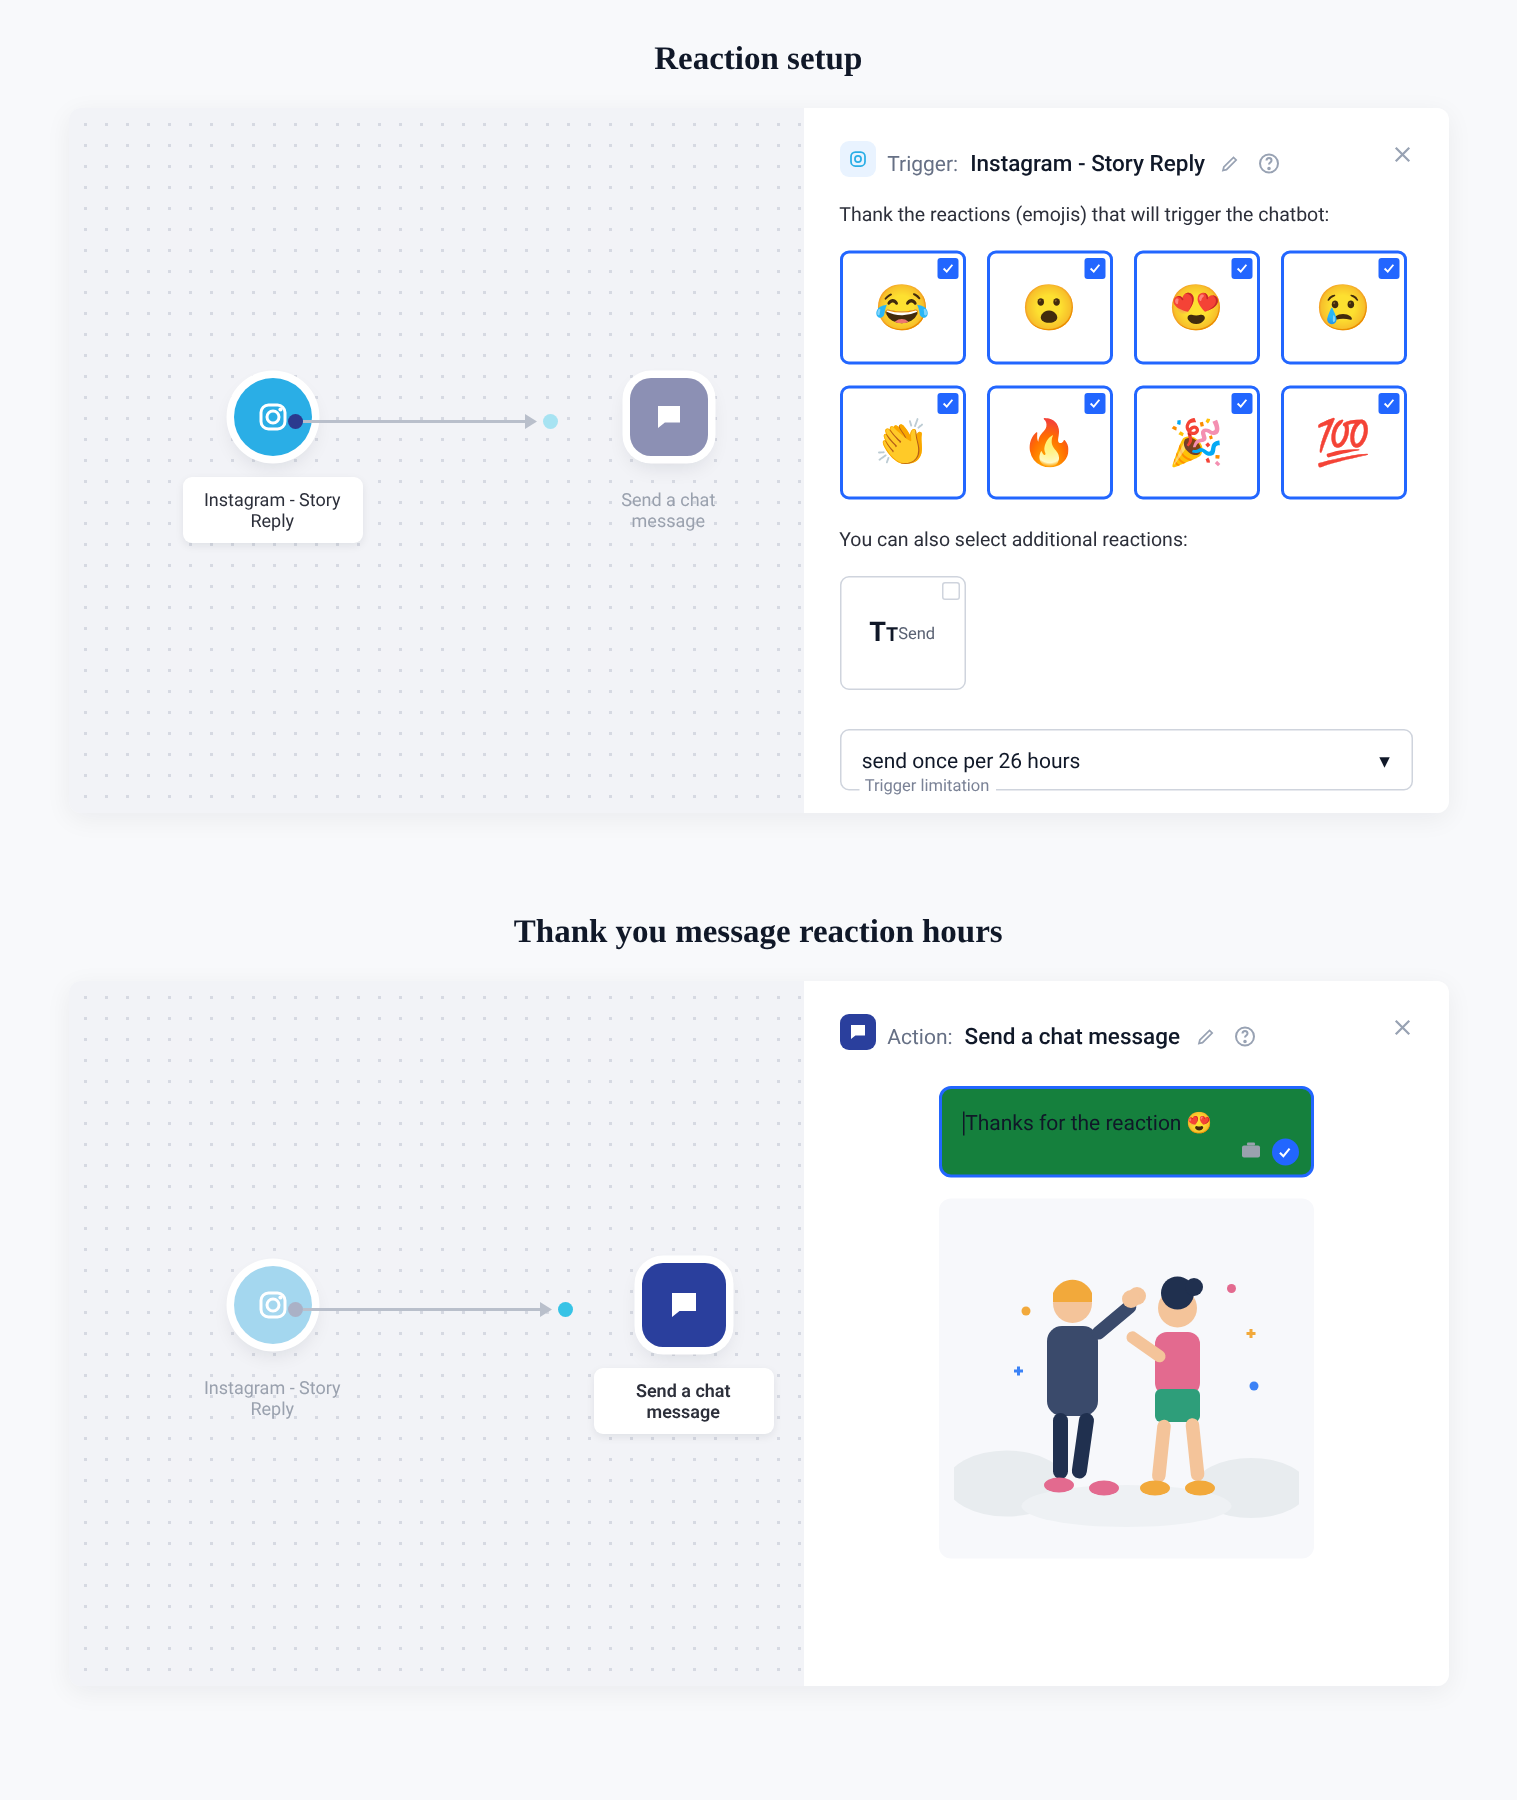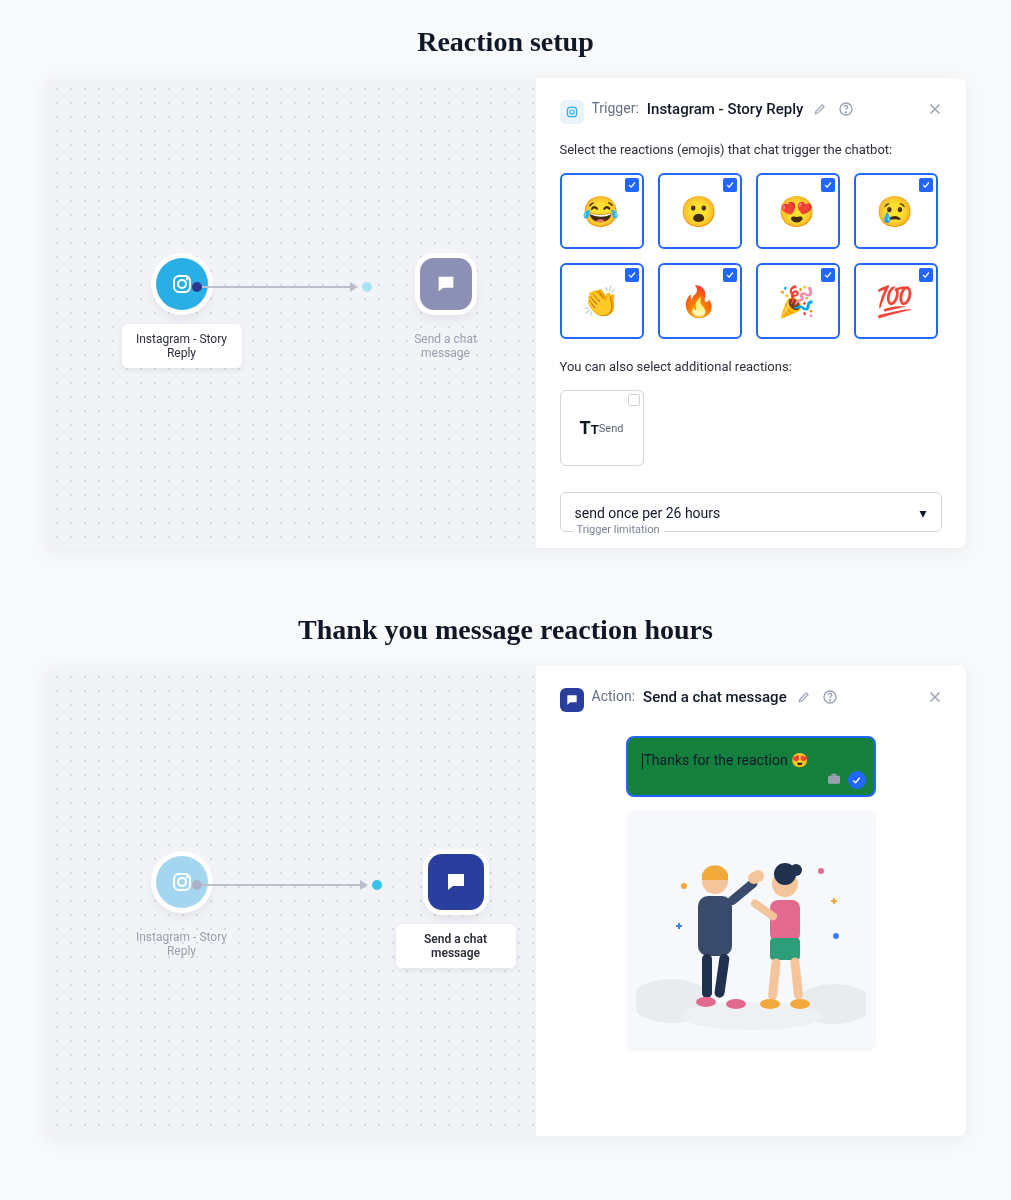--- a/index.html
+++ b/index.html
@@ -1,21 +1,21 @@
 <!DOCTYPE html>
 <html><head>
 <meta charset="utf-8">
 <style>
   * { box-sizing: border-box; margin: 0; padding: 0; }
   body { font-family: -apple-system, BlinkMacSystemFont, "Segoe UI", Roboto, sans-serif; background: #f8f9fb; width: 1011px; }
-  .section-title { font-family: Georgia, "Times New Roman", serif; font-size: 28px; font-weight: 700; color: #101828; text-align: center; padding: 26px 0 20px; }
+  .section-title { font-family: Georgia, "Times New Roman", serif; font-size: 22px; font-weight: 700; color: #101828; text-align: center; padding: 26px 0 20px; }
   .board { display: flex; width: 920px; margin: 0 auto 40px; border-radius: 8px; overflow: hidden; box-shadow: 0 4px 18px rgba(16,24,40,0.06); }
   .canvas { flex: 1; background: #f2f3f7; background-image: radial-gradient(#d6d9e2 1px, transparent 1px); background-size: 14px 14px; background-position: 4px 4px; position: relative; min-height: 470px; }
   .panel { width: 430px; background: #fff; padding: 22px 24px 10px; position: relative; }
-  .panel-head { display: flex; align-items: flex-start; gap: 8px; margin-bottom: 18px; }
+  .panel-head { display: flex; align-items: flex-end; gap: 8px; margin-bottom: 18px; }
   .panel-head .title-label { color: #667085; font-size: 14px; }
   .panel-head .title-text { color: #101828; font-size: 15px; font-weight: 500; }
   .panel-head .spacer { flex: 1; }
   .icon-btn { width: 18px; height: 18px; color: #98a2b3; cursor: pointer; display:flex; align-items:center; justify-content:center; }
   .close-btn { width: 18px; height: 18px; color: #98a2b3; cursor: pointer; position: absolute; top: 22px; right: 22px; }
   .panel-desc { font-size: 13px; color: #2c2f3a; margin-bottom: 16px; }
   .emoji-grid { display: grid; grid-template-columns: repeat(4, 84px); gap: 14px; margin-bottom: 20px; }
   .emoji-card { width: 84px; height: 76px; border: 2px solid #2266ff; border-radius: 6px; display:flex; align-items:center; justify-content:center; font-size: 30px; position: relative; cursor:pointer; }
   .check { position:absolute; top:3px; right:3px; width:14px; height:14px; background:#2266ff; border-radius:2px; display:flex; align-items:center; justify-content:center; }
   .check svg { width:10px; height:10px; color:#fff; }
@@ -113,21 +113,21 @@
       <span class="icon-btn">
         <svg viewBox="0 0 24 24" width="16" height="16" fill="none" stroke="currentColor" stroke-width="2">
             <circle cx="12" cy="12" r="9"></circle>
             <path d="M9.5 9a2.5 2.5 0 115 0c0 2-2.5 2-2.5 4"></path>
             <circle cx="12" cy="17" r="0.8" fill="currentColor"></circle>
           </svg>
       </span>
       <span class="spacer"></span>
     </div>
 
-    <div class="panel-desc">Select the reactions (emojis) that chat trigger the chatbot:</div>
+    <div class="panel-desc">Thank the reactions (emojis) that will trigger the chatbot:</div>
 
     <div class="emoji-grid">
       <div class="emoji-card">
           <span>😂</span>
           <span class="check">
             <svg viewBox="0 0 24 24" fill="none" stroke="currentColor" stroke-width="3">
               <path d="M5 12l5 5 9-11"></path>
             </svg>
           </span>
         </div>

